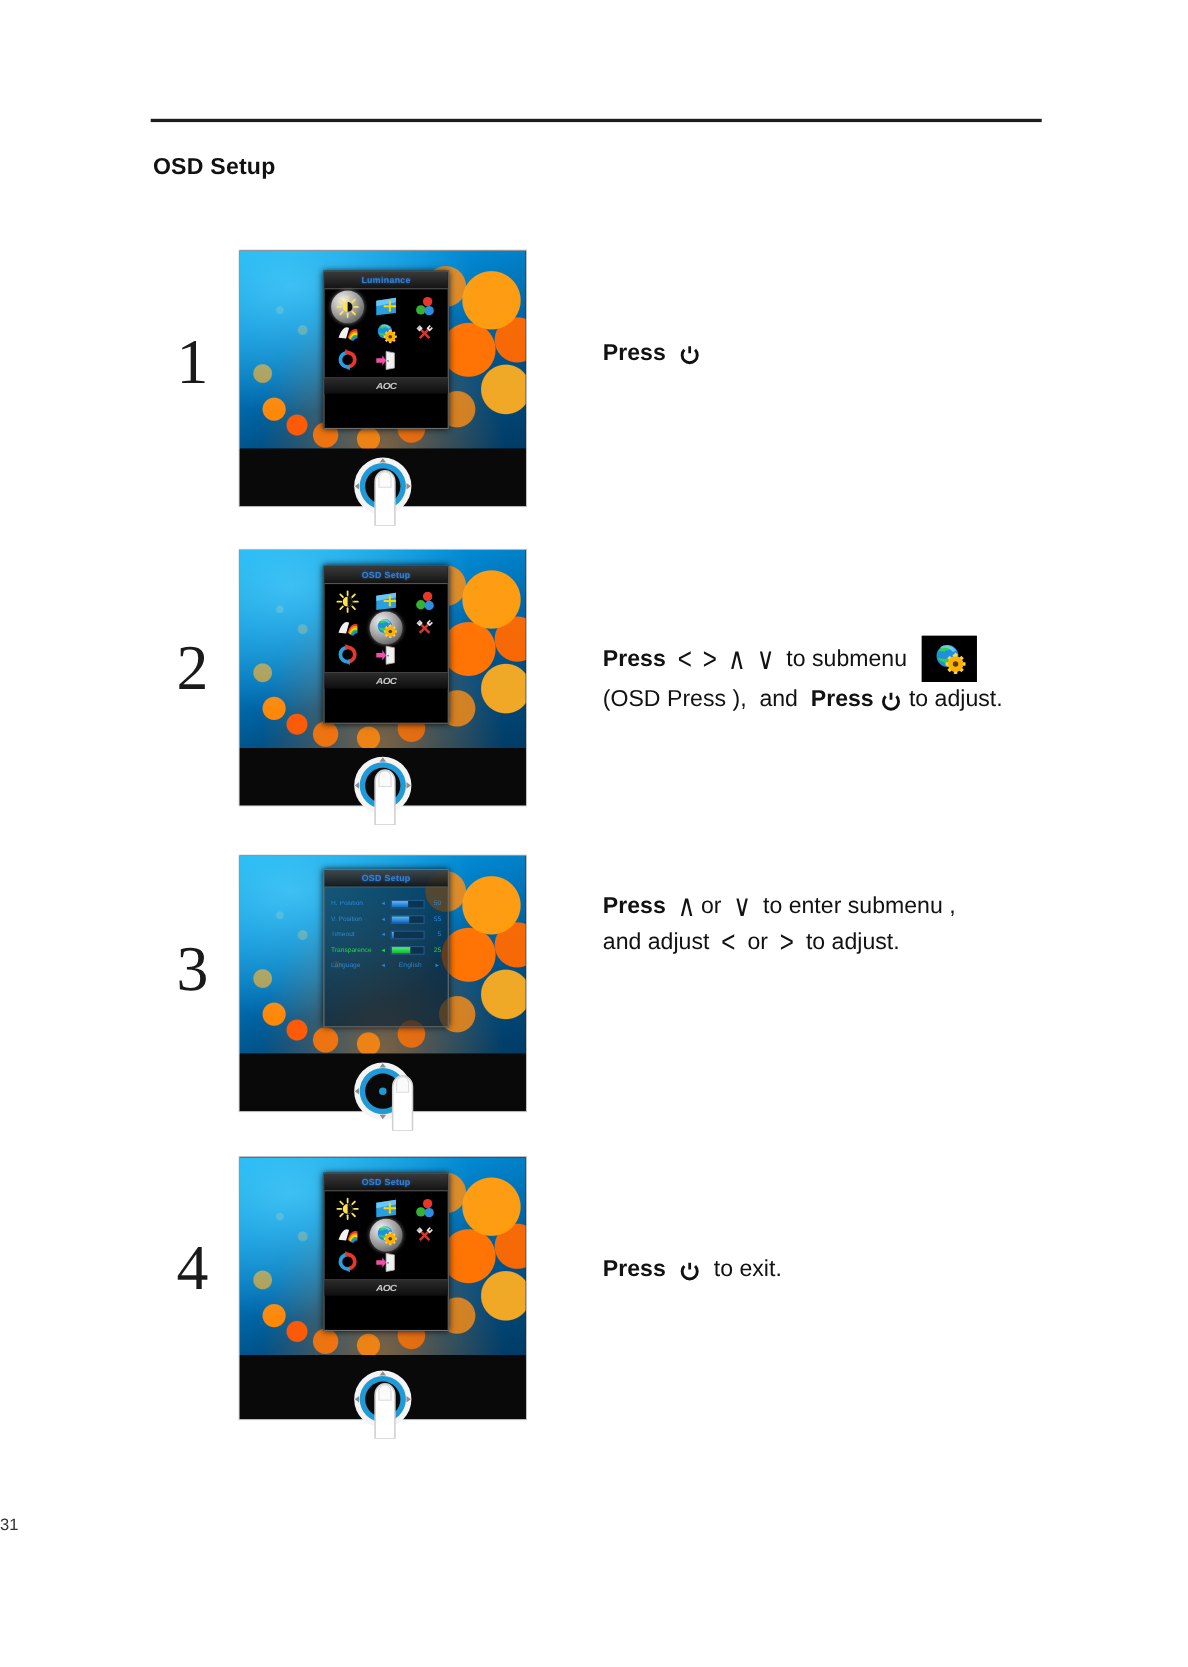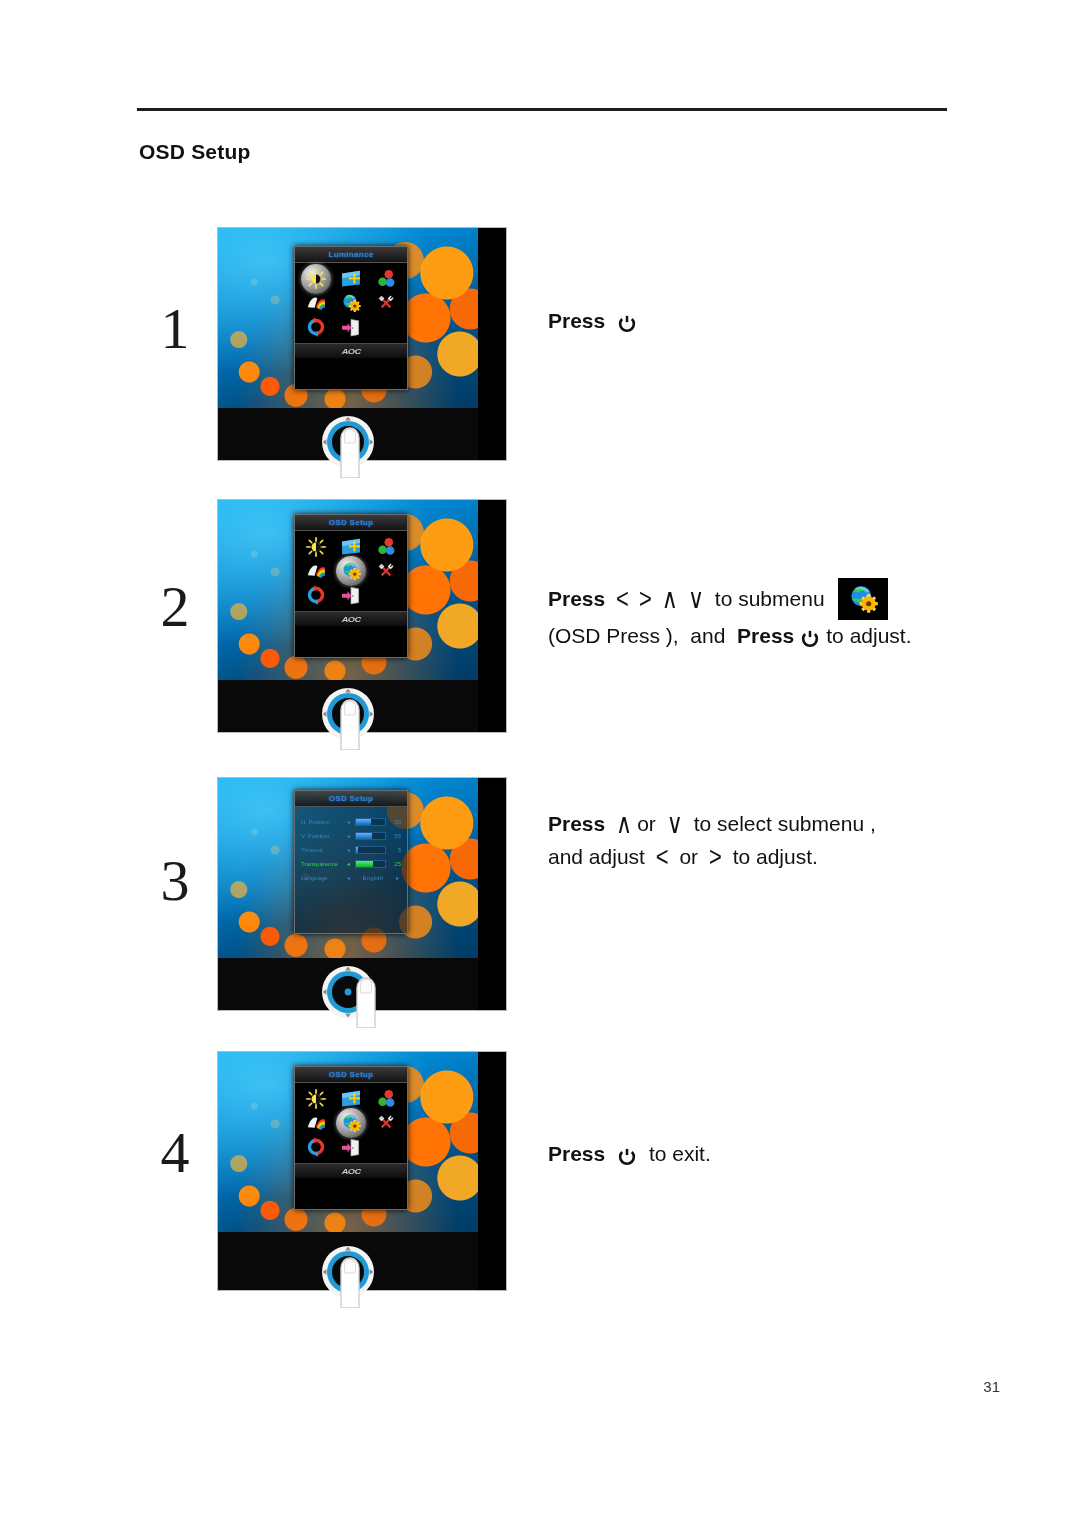--- a/index.html
+++ b/index.html
@@ -32,41 +32,41 @@
     font-size: 21px;
     font-weight: bold;
     letter-spacing: .2px;
     color: #111;
   }
   .page-number {
     position: absolute;
     left: 0;
     top: 1378px;
     width: 1000px;
-    text-align: right;
+    text-align: left;
     font-size: 15px;
     color: #333;
   }
   .step-num {
     position: absolute;
     left: 140px;
     width: 70px;
     text-align: center;
     font-family: "Liberation Serif", serif;
     font-size: 58px;
     font-weight: 400;
     color: #1a1a1a;
     line-height: 1;
   }
 
   
   .monitor {
     position: absolute;
     left: 218px;
-    width: 288px;
+    width: 260px;
     background: #000;
     box-shadow: 0 0 0 1px #b9b9b9;
   }
   .screen {
     position: relative;
     width: 260px;
     height: 0;
     overflow: hidden;
   }
   
@@ -709,21 +709,21 @@
             </g>
           </svg></div>
       </div>
     </div>
     <div class="instr" style="top: 808px;">
       <div class="ln">
         <span class="tx" style="font-weight: bold;">Press </span>
         <span class="chev">∧</span>
         <span class="tx light">or </span>
         <span class="chev">∨</span>
-        <span class="tx light"> to select submenu ,</span>
+        <span class="tx light"> to enter submenu ,</span>
       </div>
       <div class="ln">
         <span class="tx light">and adjust </span>
         <span class="chev">&lt;</span>
         <span class="tx light"> or </span>
         <span class="chev">&gt;</span>
         <span class="tx light"> to adjust.</span>
       </div>
     </div>
     <div class="step-num" style="top: 1124px;">4</div>

